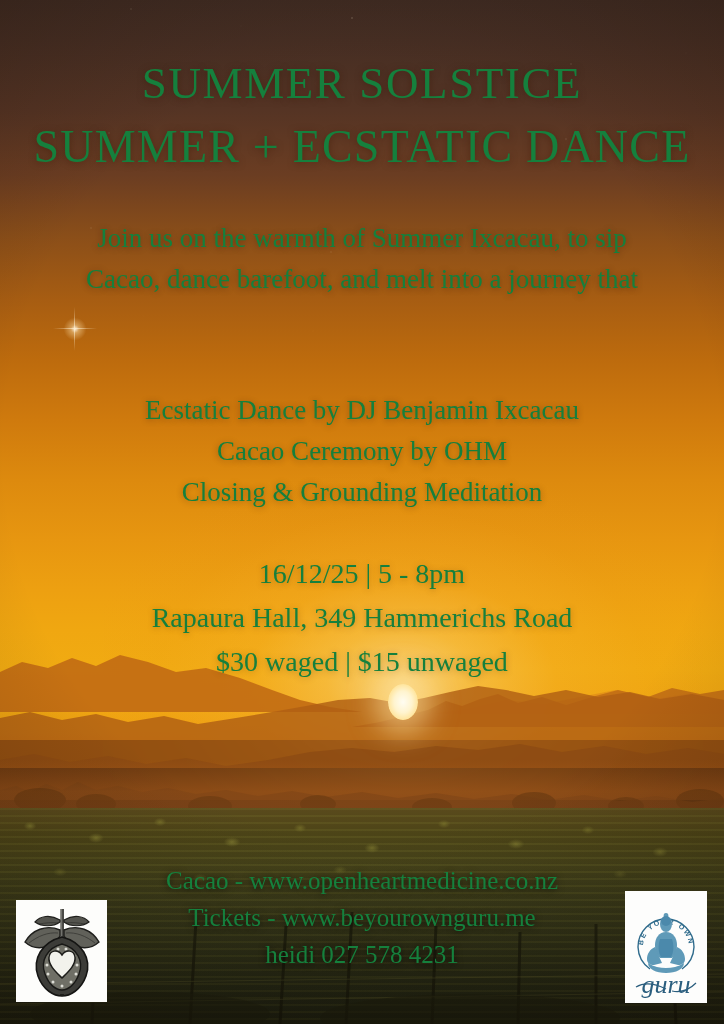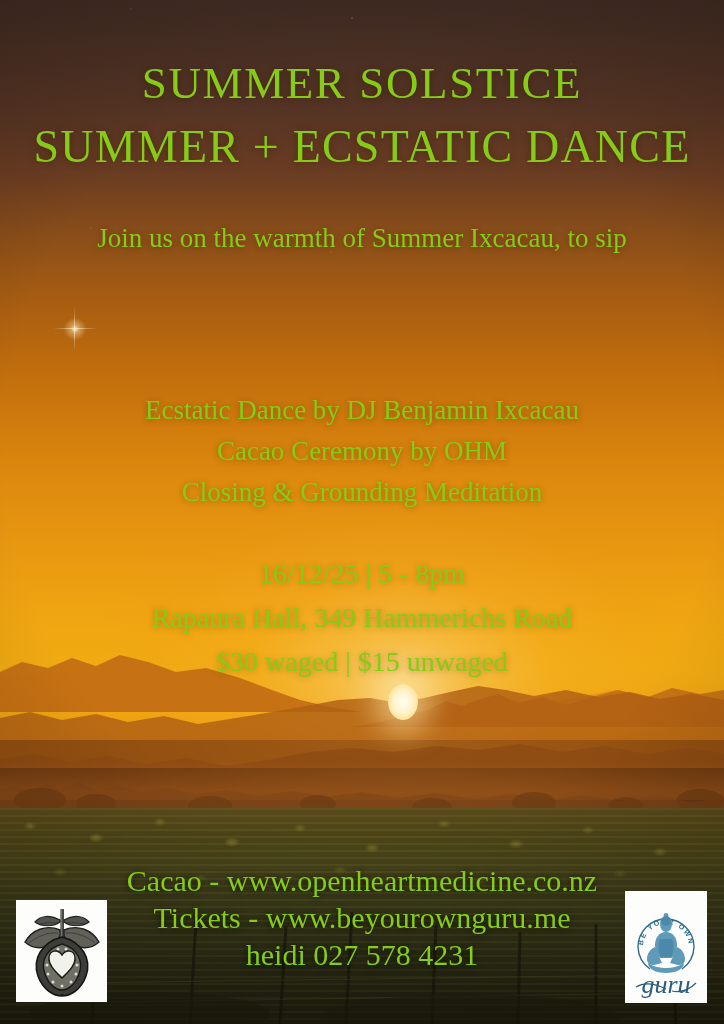--- a/index.html
+++ b/index.html
@@ -228,21 +228,21 @@
     background:
       radial-gradient(ellipse 95% 72% at 50% 44%, rgba(0,0,0,0) 52%, rgba(20,8,0,.3) 100%),
       linear-gradient(to bottom, rgba(0,0,0,0) 84%, rgba(0,0,0,.42) 100%);
   }
 
   
   .content {
     position: absolute;
     left: 0; top: 0;
     width: 724px; height: 810px;
-    color: #84cc16;
+    color: #15803d;
     text-align: center;
   }
 
   .headline {
     position: absolute;
     left: 0; right: 0;
     top: 52px;
   }
   .headline .line {
     font-size: 45px;
@@ -281,21 +281,21 @@
     font-size: 28px;
     line-height: 44px;
     text-shadow: 0 1px 6px rgba(90,40,0,.35);
   }
   .details .ln { white-space: nowrap; }
 
   .footer {
     position: absolute;
     left: 0; right: 0;
     top: 862px;
-    font-size: 30px;
+    font-size: 25px;
     line-height: 37px;
     text-shadow: 0 1px 7px rgba(0,0,0,.75);
   }
   .footer .ln { white-space: nowrap; }
 
   
   .logo-cacao {
     position: absolute;
     left: 16px; top: 900px;
     width: 91px; height: 102px;
@@ -387,20 +387,21 @@
 
   <div class="content">
 
     <div class="headline">
       <div class="line l1">SUMMER SOLSTICE</div>
       <div class="line l2">SUMMER + ECSTATIC DANCE</div>
     </div>
 
     <div class="intro">
       <div class="ln">Join us on the warmth of Summer Ixcacau, to sip</div>
+      <div class="ln">Cacao, dance barefoot, and melt into a journey that</div>
     </div>
 
     <div class="lineup">
       <div class="ln">Ecstatic Dance by DJ Benjamin Ixcacau</div>
       <div class="ln">Cacao Ceremony by OHM</div>
       <div class="ln">Closing &amp; Grounding Meditation</div>
     </div>
 
     <div class="details">
       <div class="ln">16/12/25 | 5 - 8pm</div>

